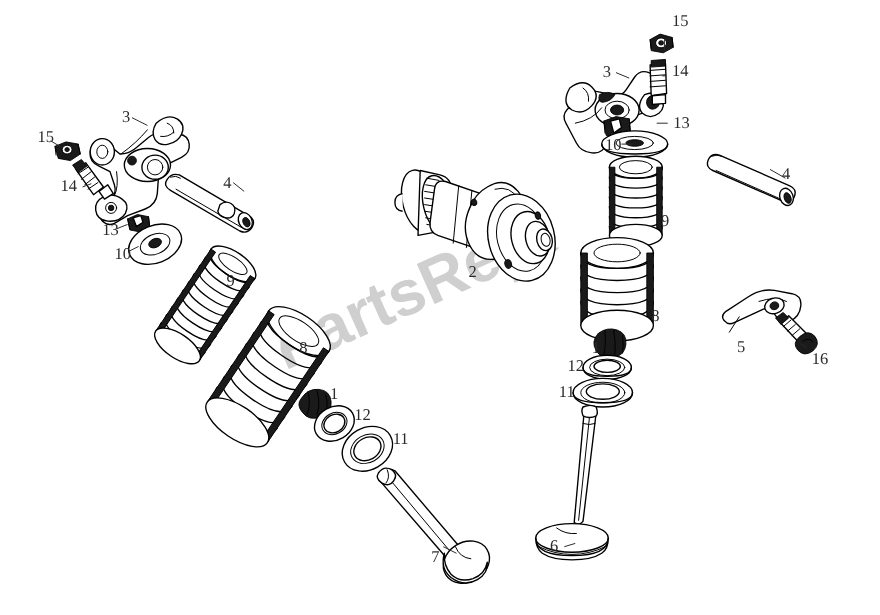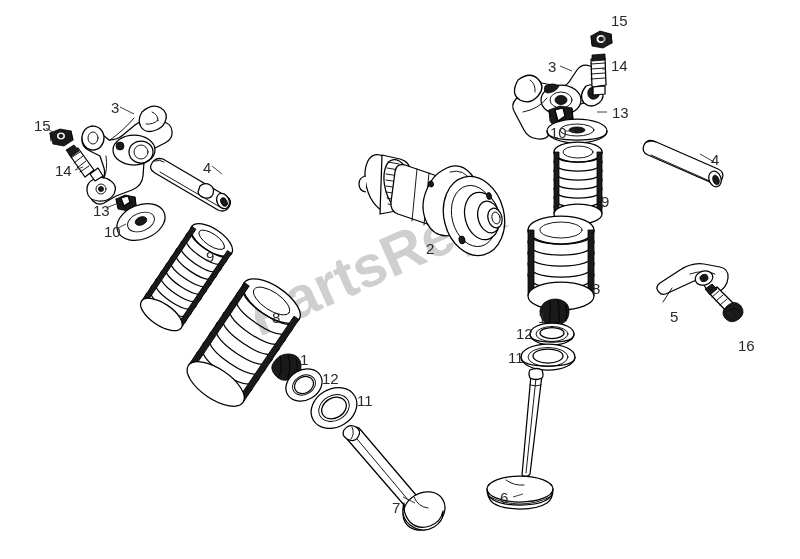--- a/index.html
+++ b/index.html
@@ -1,21 +1,21 @@
 <!DOCTYPE html>
 <html><head>
 <meta charset="utf-8">
 <title>Valve Train Parts Diagram</title>
 <style>
   html,body{margin:0;padding:0;background:#fff;}
   body{width:800px;height:559px;overflow:hidden;
        font-family:"Liberation Serif","DejaVu Serif",serif;}
   #stage{position:relative;width:800px;height:559px;background:#ffffff;}
   svg.layer{position:absolute;left:0;top:0;width:800px;height:559px;}
-  .callout{position:absolute;font-family:Liberation Sans, sans-serif;
+  .callout{position:absolute;font-family:Liberation Serif, serif;
            font-size:15px;color:#2b2b2b;line-height:1;white-space:nowrap;
            -webkit-user-select:none;user-select:none;}
   .wm{position:absolute;left:255px;top:225px;width:330px;height:140px;
       pointer-events:none;}
   .wm-txt{font-family:"Liberation Sans","DejaVu Sans",sans-serif;
           font-weight:bold;font-size:58px;fill:#cfcfcf;}
 </style>
 </head>
 <body>
 
@@ -376,16 +376,16 @@
       <div class="callout" style="left: 612px; top: 105px; color: rgb(43, 43, 43);">13</div>
       <div class="callout" style="left: 550px; top: 125px; color: rgb(43, 43, 43);">10</div>
       <div class="callout" style="left: 601px; top: 194px; color: rgb(43, 43, 43);">9</div>
       <div class="callout" style="left: 592px; top: 281px; color: rgb(43, 43, 43);">8</div>
       <div class="callout" style="left: 538px; top: 310px; color: rgb(43, 43, 43);">1</div>
       <div class="callout" style="left: 516px; top: 326px; color: rgb(43, 43, 43);">12</div>
       <div class="callout" style="left: 508px; top: 350px; color: rgb(43, 43, 43);">11</div>
       <div class="callout" style="left: 500px; top: 490px; color: rgb(43, 43, 43);">6</div>
       <div class="callout" style="left: 711px; top: 152px; color: rgb(43, 43, 43);">4</div>
       <div class="callout" style="left: 670px; top: 309px; color: rgb(43, 43, 43);">5</div>
-      <div class="callout" style="left: 738px; top: 338px; color: rgb(43, 43, 43);">16</div>
+      <div class="callout" style="left: 738px; top: 320px; color: rgb(43, 43, 43);">16</div>
     </div>
 
 </div>
 
 </body></html>

